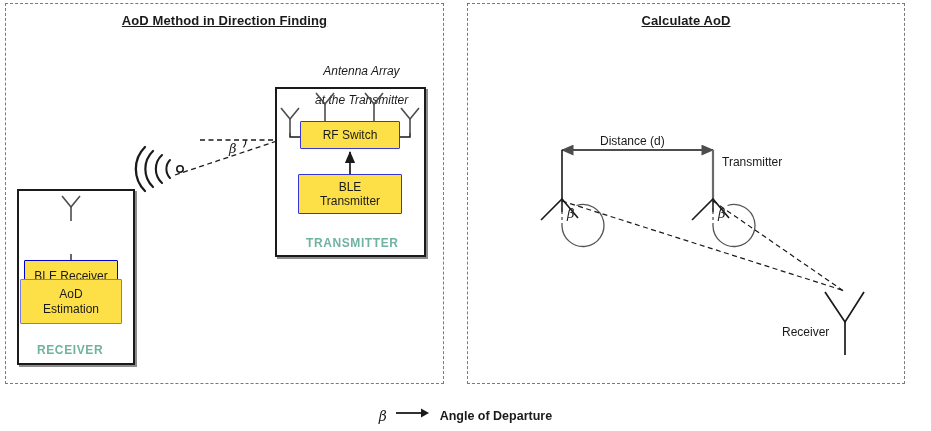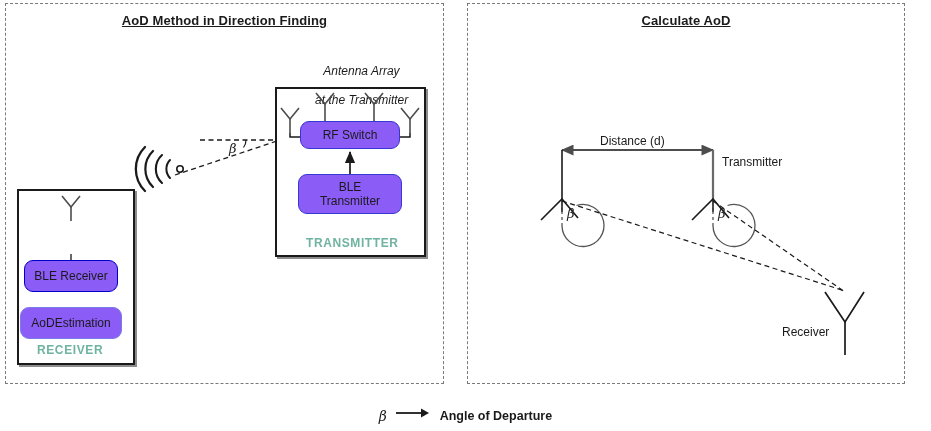--- a/index.html
+++ b/index.html
@@ -45,22 +45,22 @@
     box-sizing: border-box;
     background: transparent;
   }
   .solid-box.shadowed {
     box-shadow: 2px 2px 0 0 #8c8c8c;
   }
 
   .rbox {
     position: absolute;
     box-sizing: border-box;
-    border-radius: 9px;
-    background: #8b5cf6;
+    border-radius: 1px;
+    background: #fde047;
     display: flex;
     align-items: center;
     justify-content: center;
     text-align: center;
     font-size: 12px;
     color: #1a1a1a;
     line-height: 1.18;
     z-index: 4;
   }
 
@@ -210,21 +210,21 @@
 
   <div class="rbox" style="left:298px; top:174px; width:104px; height:40px; border:1.6px solid #3737d4; flex-direction:column;">
     <span>BLE</span>
     <span>Transmitter</span>
   </div>
 
   <div class="rbox" style="left:24px; top:221px; width:94px; height:32px; border:1.6px solid #0000cc;margin-top:39px;">
     <span>BLE Receiver</span>
   </div>
 
-  <div class="rbox" style="left:20px; top:279px; width:102px; height:32px; border:1.9px solid #7b7be8; flex-direction:row;margin-top:28px;">
+  <div class="rbox" style="left:20px; top:279px; width:102px; height:45px; border:1.9px solid #7b7be8; flex-direction:column;">
     <span>AoD</span>
     <span>Estimation</span>
   </div>
 
   <div class="zone-label" style="left:306px; top:236px; color:#6fb3a0;">TRANSMITTER</div>
   <div class="zone-label" style="left:37px; top:343px; color:#6fb3a0;">RECEIVER</div>
 
   <div class="beta-label" style="left:229px; top:141px;">β</div>
 
   <div class="panel" id="panel-right">

